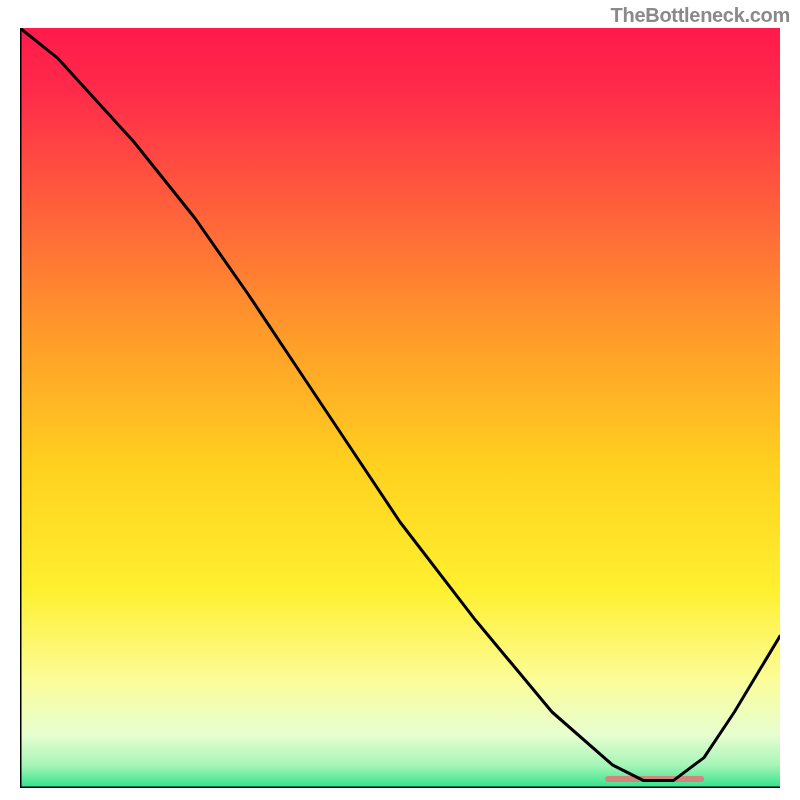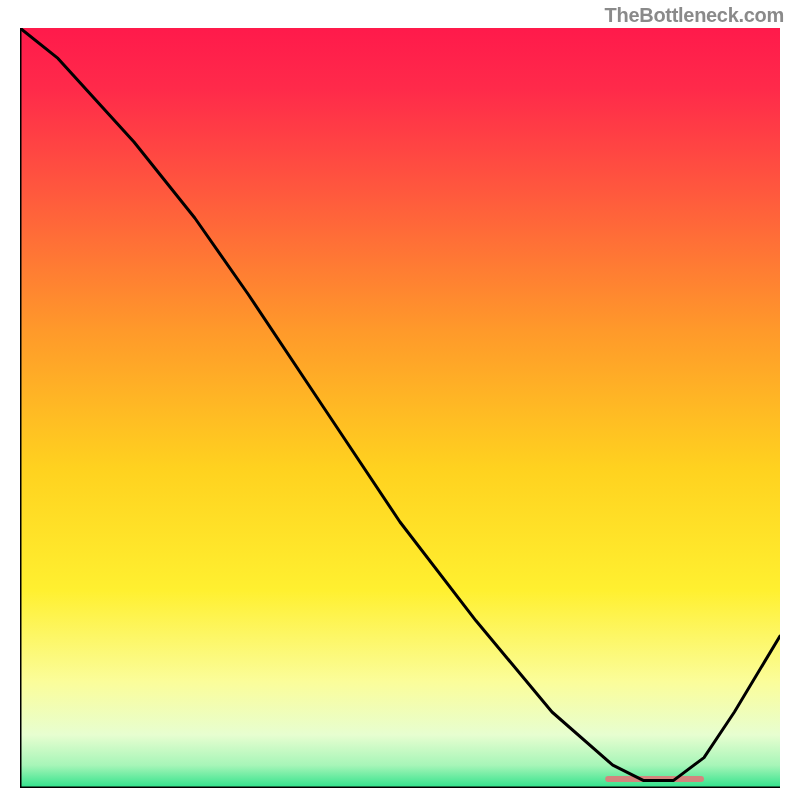--- a/index.html
+++ b/index.html
@@ -12,21 +12,21 @@
     font-family: Arial, Helvetica, sans-serif;
   }
   .container {
     position: relative;
     width: 800px;
     height: 800px;
   }
   .attribution {
     position: absolute;
     top: 4px;
-    right: 16px;
+    right: 10px;
     font-size: 20px;
     font-weight: 600;
     color: #8a8a8a;
     letter-spacing: -0.3px;
   }
   .plot {
     position: absolute;
     left: 20px;
     top: 28px;
     width: 760px;

